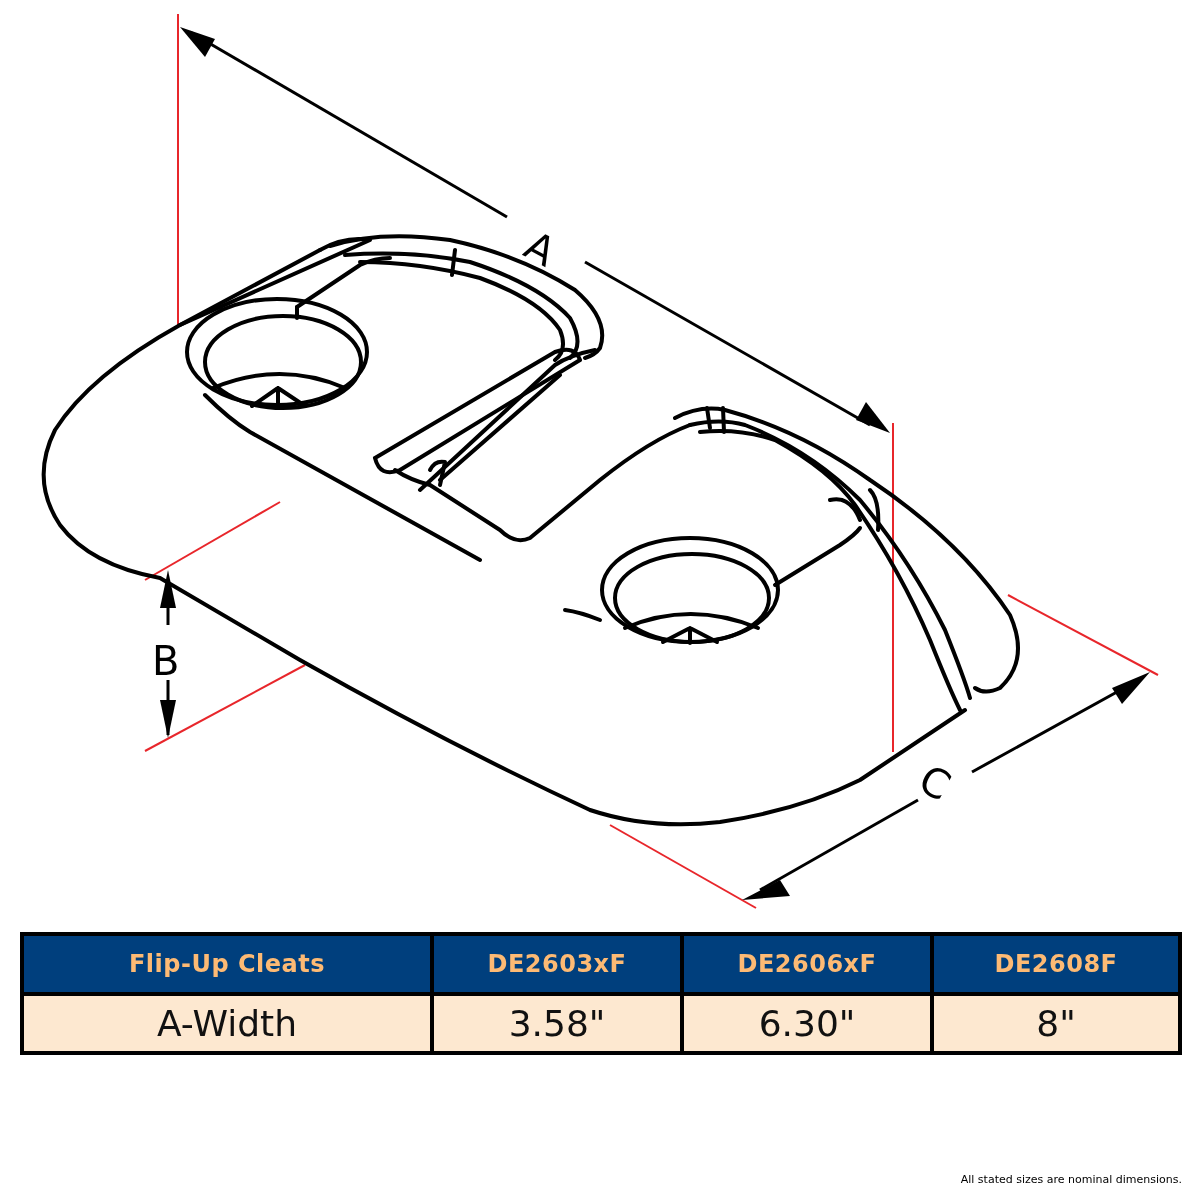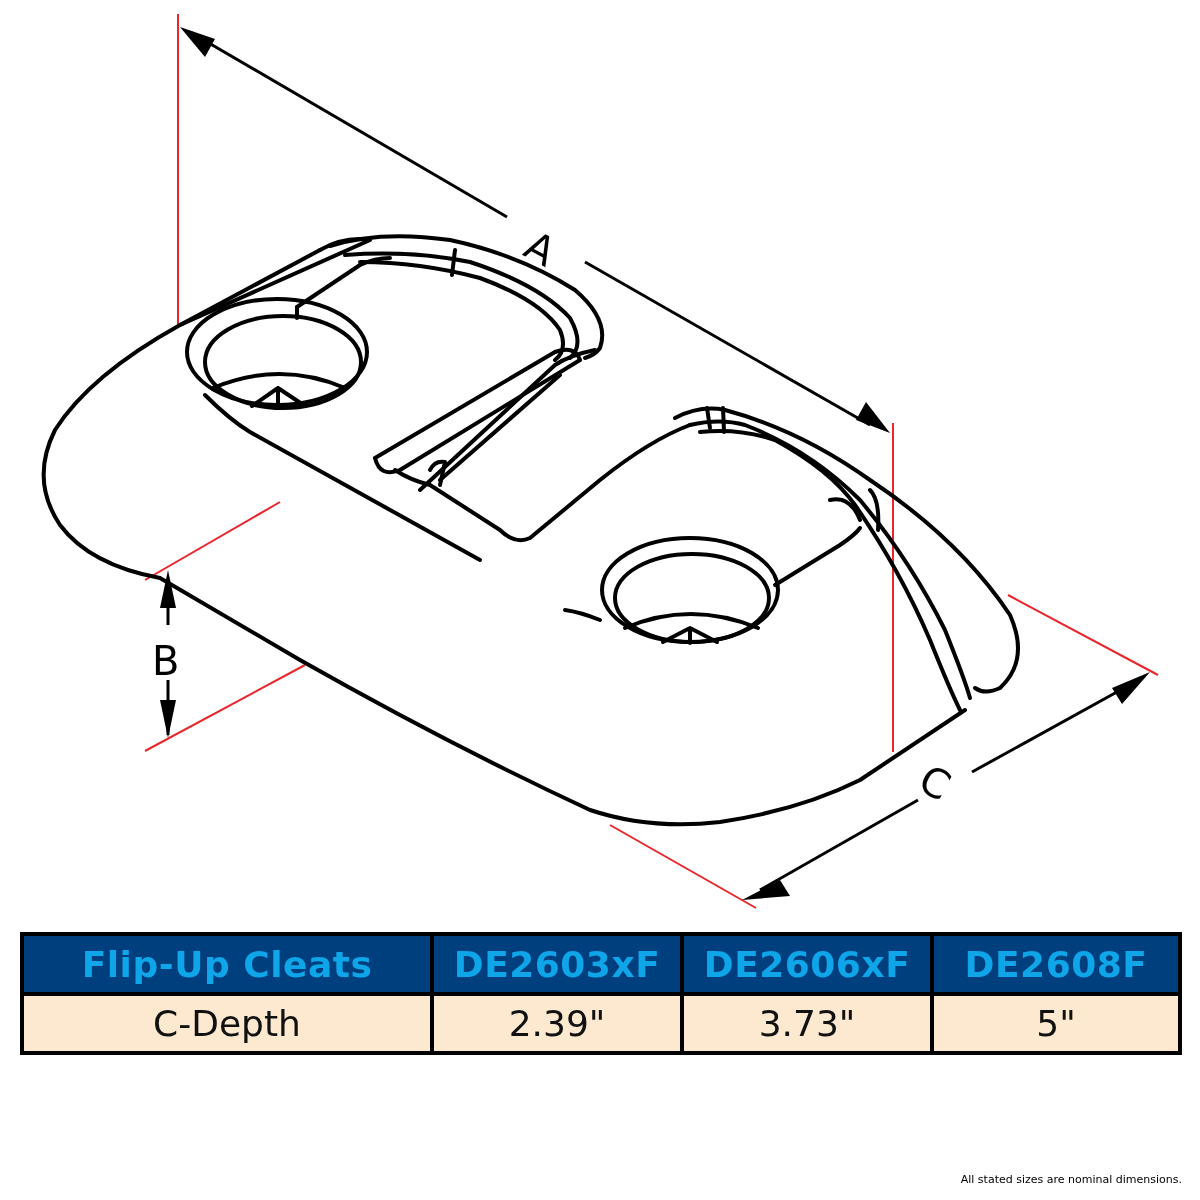--- a/index.html
+++ b/index.html
@@ -36,24 +36,24 @@
       border: 4px solid #000;
     }
     #spec-table th, #spec-table td {
       border: 4px solid #000;
       text-align: center;
       padding: 0;
       height: 55px;
     }
     #spec-table th {
       background: #003f7d;
-      color: #0ea5e9;
+      color: #fdba74;
       font-family: "DejaVu Sans", sans-serif;
       font-weight: bold;
-      font-size: 36px;
+      font-size: 24px;
       letter-spacing: 0.5px;
       height: 56px;
     }
     #spec-table td {
       font-family: "DejaVu Sans", sans-serif;
       font-size: 36px;
       color: #111;
       font-weight: normal;
     }
     #spec-table tr.row-peach td { background: #fde8d0; }
@@ -155,21 +155,21 @@
   <thead>
     <tr>
       <th>Flip-Up Cleats</th>
       <th>DE2603xF</th>
       <th>DE2606xF</th>
       <th>DE2608F</th>
     </tr>
   </thead>
   <tbody>
     <tr class="row-peach">
-      <td>C-Depth</td>
-      <td>2.39"</td>
-      <td>3.73"</td>
-      <td>5"</td>
+      <td>A-Width</td>
+      <td>3.58"</td>
+      <td>6.30"</td>
+      <td>8"</td>
     </tr>
   </tbody>
 </table>
 
 <div id="footnote">All stated sizes are nominal dimensions.</div>
 
 </body></html>

